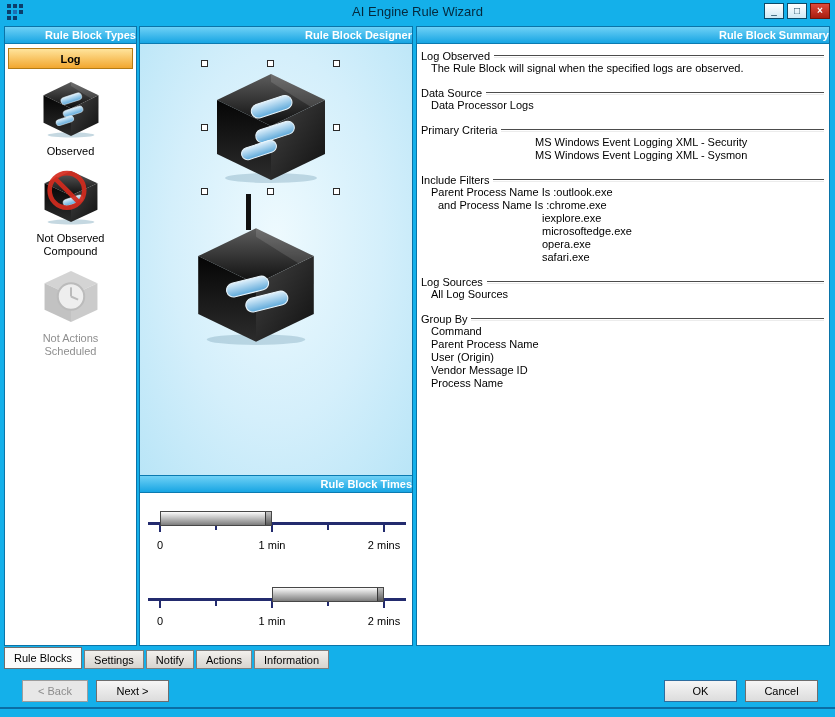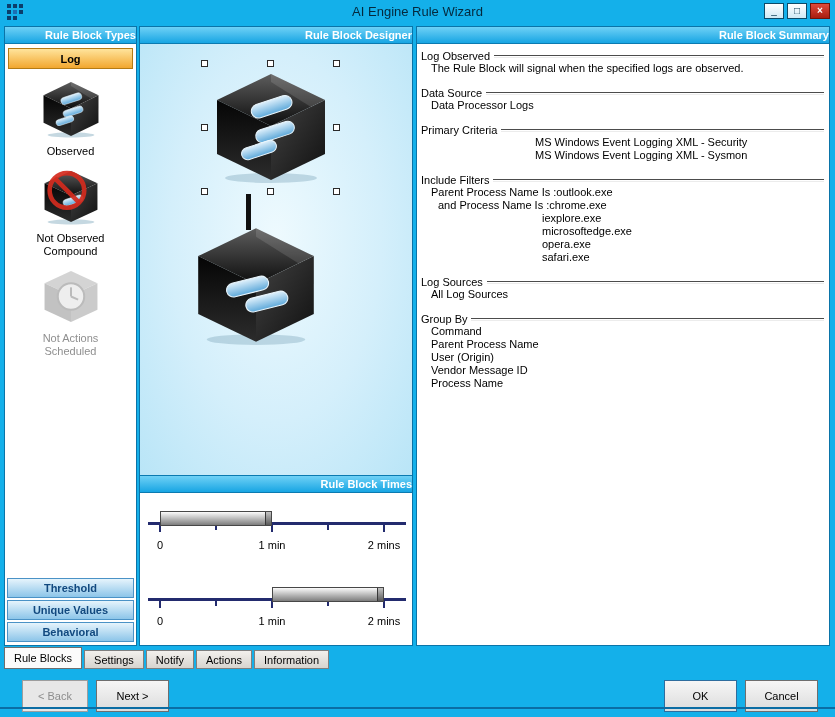--- a/index.html
+++ b/index.html
@@ -61,21 +61,21 @@
   .ind2{padding-left:114px}
   .ind3{padding-left:121px}
 
   
   .tab-bar{position:absolute;left:4px;top:647px;height:22px;display:flex;align-items:flex-end}
   .tab{height:19px;padding:0 9px;line-height:18px;background:linear-gradient(#f2f0ed,#d7d4cf);
        border:1px solid #7f7f7f;margin-right:2px;white-space:nowrap}
   .tab.active{height:22px;line-height:21px;background:#fbfbfb;border-color:#6e6e6e}
 
   
-  .btn{position:absolute;top:680px;height:32px;background:linear-gradient(#f6f6f6,#dcdcdc);
+  .btn{position:absolute;top:680px;height:22px;background:linear-gradient(#f6f6f6,#dcdcdc);
        border:1px solid #6e6e6e;font-size:11px;font-family:"Liberation Sans",sans-serif;text-align:center}
   .btn.back{left:22px;width:66px;color:#8d8d8d;background:#e7e7e7;border-color:#9d9d9d}
   .btn.next{left:96px;width:73px}
   .btn.ok{right:98px;width:73px;border-color:#2e6d9e}
   .btn.cancel{right:17px;width:73px}
 
   .bottom-line{position:absolute;left:0;top:707px;width:100%;height:2px;background:#0b6da4}
 </style>
 </head>
 <body>
@@ -166,25 +166,20 @@
         <polygon points="60,8 112,32 60,56 8,32" fill="#9a9a9a"></polygon>
         <polygon points="8,32 60,56 60,108 8,84" fill="#6f6f6f"></polygon>
         <polygon points="112,32 60,56 60,108 112,84" fill="#858585"></polygon>
         <circle cx="60" cy="58" r="26" fill="#d9d9d9" stroke="#5f5f5f" stroke-width="4"></circle>
         <line x1="60" y1="58" x2="60" y2="40" stroke="#5f5f5f" stroke-width="4"></line>
         <line x1="60" y1="58" x2="74" y2="64" stroke="#5f5f5f" stroke-width="4"></line>
       </svg>
       <div class="type-label dim">Not Actions Scheduled</div>
     </div>
 
-    <div class="left-bottom">
-      <button class="blue-btn">Threshold</button>
-      <button class="blue-btn">Unique Values</button>
-      <button class="blue-btn">Behavioral</button>
-    </div>
   </div>
 
   <div class="panel mid-panel">
     <div class="phead">Rule Block Designer</div>
 
     <div class="canvas">
 
       <svg class="cube" style="left:71px;top:26px;width:120px;height:114px" viewBox="0 0 120 114">
         <ellipse cx="60" cy="108" rx="46" ry="5" fill="#7fa8bc" opacity="0.4"></ellipse>
         <polygon points="60,4 114,30 60,56 6,30" fill="url(#gTop)"></polygon>

